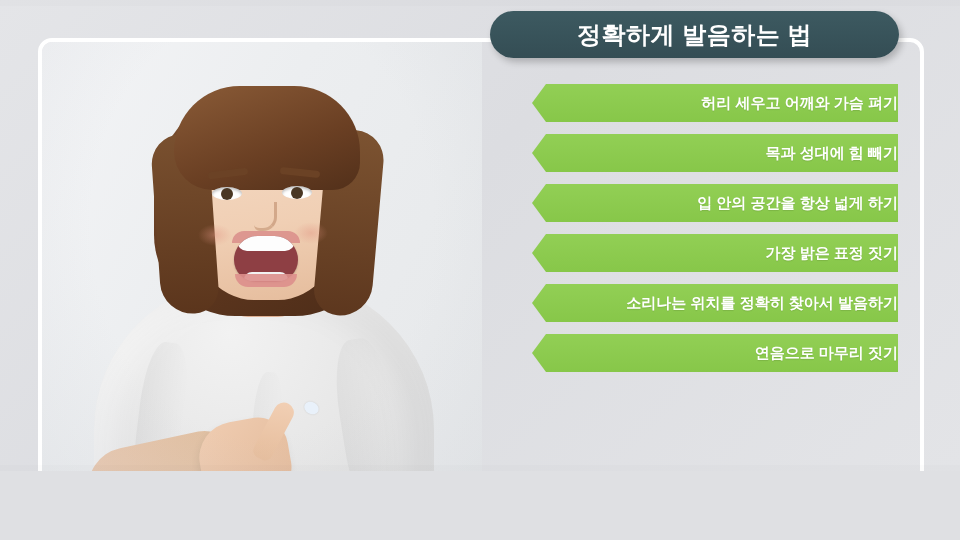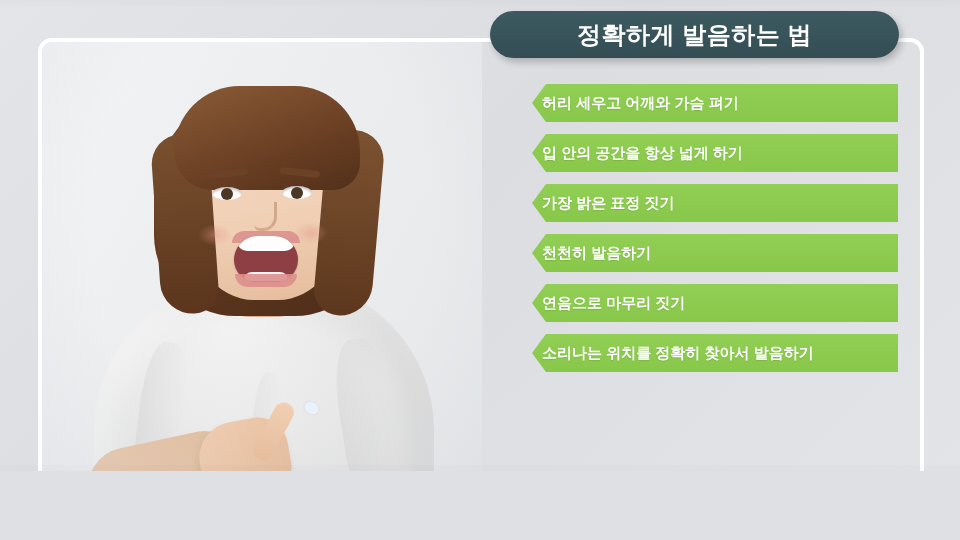--- a/index.html
+++ b/index.html
@@ -310,21 +310,21 @@
     width: 368px;
   }
   .chevron {
     position: relative;
     width: 366px;
     height: 38px;
     margin-bottom: 12px;
     background: linear-gradient(180deg, #92cf55 0%, #87c749 100%);
     display: flex;
     align-items: center;
-    justify-content: flex-start;
+    justify-content: flex-end;
     -webkit-clip-path: polygon(14px 0, 100% 0, 100% 100%, 14px 100%, 0 50%);
     clip-path: polygon(14px 0, 100% 0, 100% 100%, 14px 100%, 0 50%);
     filter: drop-shadow(3px 4px 4px rgba(0,0,0,0.22));
   }
   .chevron:last-child { margin-bottom: 0; }
   .chevron .chevron-text {
     color: #ffffff;
     font-size: 15px;
     font-weight: 600;
     white-space: nowrap;
@@ -398,30 +398,30 @@
 
   <div class="title-pill">
     <span class="title-text">정확하게 발음하는 법</span>
   </div>
 
   <div class="chevron-list">
     <div class="chevron">
       <span class="chevron-text">허리 세우고 어깨와 가슴 펴기</span>
     </div>
     <div class="chevron">
+      <span class="chevron-text">목과 성대에 힘 빼기</span>
+    </div>
+    <div class="chevron">
       <span class="chevron-text">입 안의 공간을 항상 넓게 하기</span>
     </div>
     <div class="chevron">
       <span class="chevron-text">가장 밝은 표정 짓기</span>
     </div>
     <div class="chevron">
-      <span class="chevron-text">천천히 발음하기</span>
+      <span class="chevron-text">소리나는 위치를 정확히 찾아서 발음하기</span>
     </div>
     <div class="chevron">
       <span class="chevron-text">연음으로 마무리 짓기</span>
-    </div>
-    <div class="chevron">
-      <span class="chevron-text">소리나는 위치를 정확히 찾아서 발음하기</span>
     </div>
   </div>
 
   <div class="edge-bottom"></div>
 </div>
 
 </body></html>

